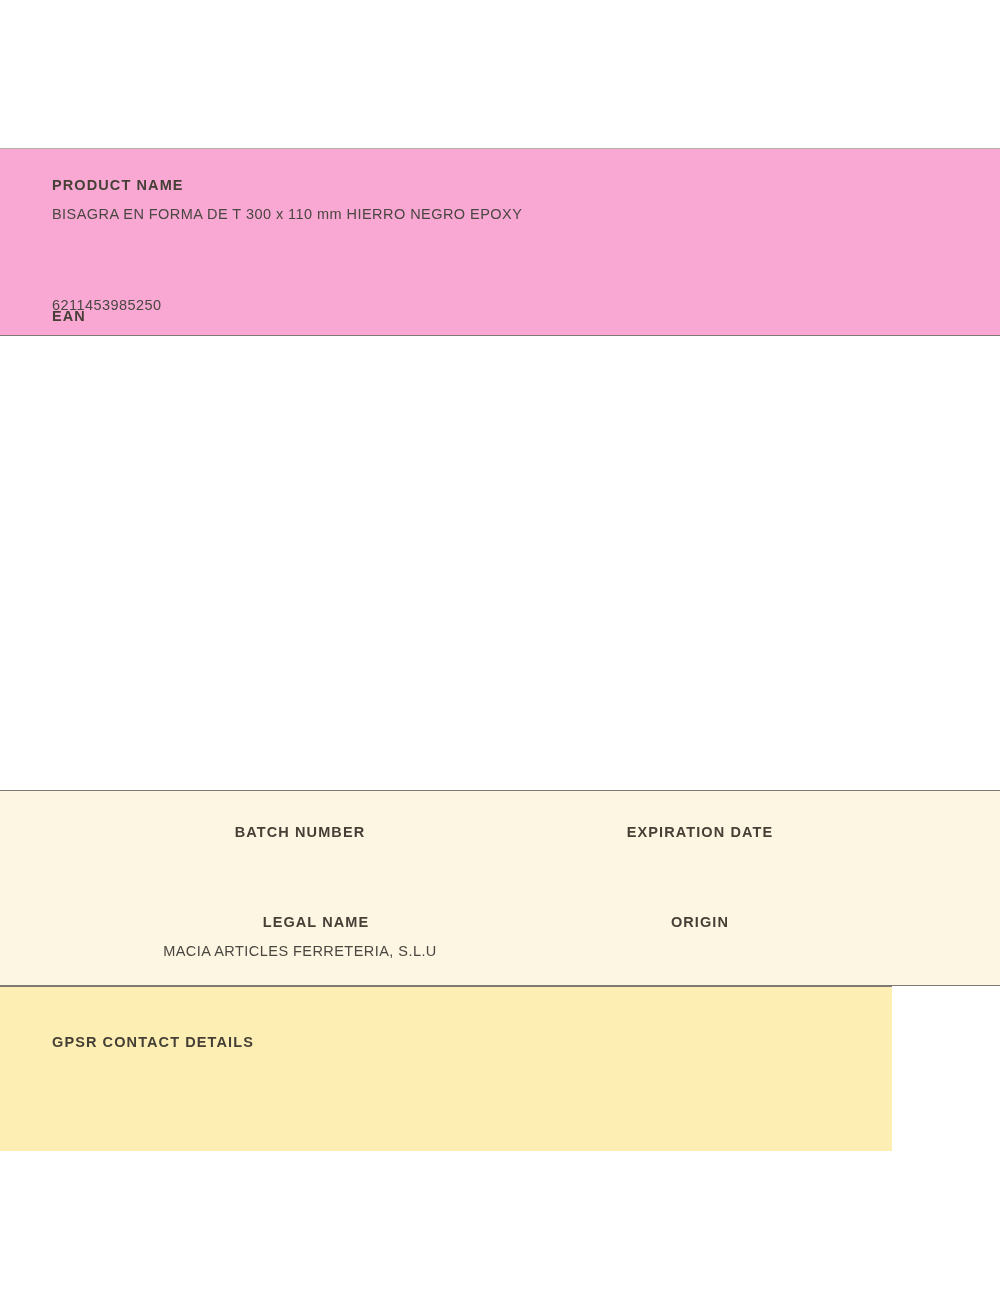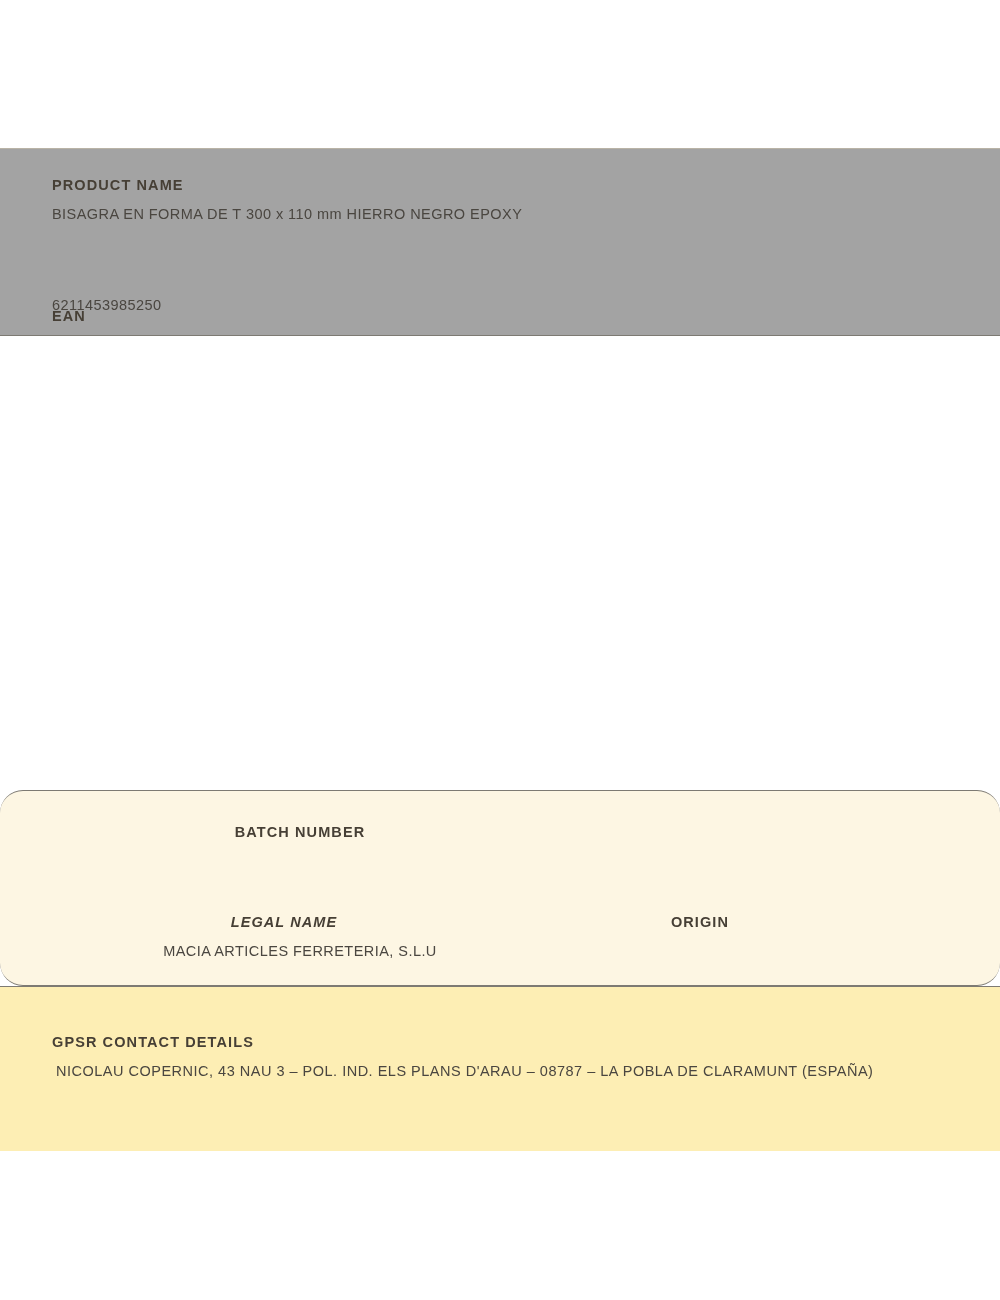--- a/index.html
+++ b/index.html
@@ -23,21 +23,21 @@
     height: 1300px;
   }
 
   
   .top-block {
     position: absolute;
     top: 148px;
     left: 0;
     width: 1000px;
     height: 188px;
-    background: #a3a3a3;
+    background: #f9a8d4;
     border-top: 1px solid #b9b3a6;
     border-bottom: 1px solid #7d7a73;
     box-sizing: border-box;
   }
   .field-label {
     font-size: 14.5px;
     font-weight: bold;
     letter-spacing: 1.1px;
     color: #463f35;
   }
@@ -82,52 +82,51 @@
   .mid-block {
     position: absolute;
     top: 790px;
     left: 0;
     width: 1000px;
     height: 196px;
     background: #fdf6e3;
     border-top: 1px solid #7d7a73;
     border-bottom: 1px solid #7d7a73;
     box-sizing: border-box;
-    border-radius: 23px;
   }
   .col-label {
     position: absolute;
     font-size: 14.5px;
     font-weight: bold;
     letter-spacing: 1.1px;
     color: #463f35;
     text-align: center;
   }
   .col-value {
     position: absolute;
     font-size: 14.5px;
     letter-spacing: 0.45px;
     color: #4a4640;
     text-align: center;
   }
   .batch-label   { left: 100px; top: 33px; width: 400px; }
   .batch-value   { left: 100px; top: 62px; width: 400px; }
   .expiry-label  { left: 520px; top: 33px; width: 360px; }
   .expiry-value  { left: 520px; top: 62px; width: 360px; }
-  .legal-label   { left: 84px; top: 123px; width: 400px; font-style: italic; }
+  .legal-label   { left: 116px; top: 123px; width: 400px; }
   .legal-value   { left: 100px; top: 152px; width: 400px; }
   .origin-label  { left: 520px; top: 123px; width: 360px; }
   .origin-value  { left: 520px; top: 152px; width: 360px; }
 
   
   .gpsr-block {
     position: absolute;
     top: 986px;
     left: 0;
-    width: 1000px;
+    width: 892px;
     height: 165px;
     background: #fdeeb4;
     border-top: 1px solid #7d7a73;
     box-sizing: border-box;
   }
   .gpsr-label {
     position: absolute;
     left: 52px;
     top: 47px;
     font-size: 14.5px;
@@ -166,28 +165,28 @@
     <div class="field-label ean-label">EAN</div>
     <div class="field-value ean-value">6211453985250</div>
   </div>
 
   <div class="middle-blank"></div>
 
   <div class="mid-block">
     <div class="col-label batch-label">BATCH NUMBER</div>
     <div class="col-value batch-value"></div>
 
+    <div class="col-label expiry-label">EXPIRATION DATE</div>
     <div class="col-value expiry-value"></div>
 
     <div class="col-label legal-label">LEGAL NAME</div>
     <div class="col-value legal-value">MACIA ARTICLES FERRETERIA, S.L.U</div>
 
     <div class="col-label origin-label">ORIGIN</div>
   </div>
 
   <div class="gpsr-block">
     <div class="gpsr-label">GPSR CONTACT DETAILS</div>
-    <div class="gpsr-value">NICOLAU COPERNIC, 43  NAU 3 – POL. IND. ELS PLANS D'ARAU – 08787 – LA POBLA DE CLARAMUNT (ESPAÑA)</div>
   </div>
 
   <div class="bottom-blank"></div>
 
 </div>
 
 </body></html>

